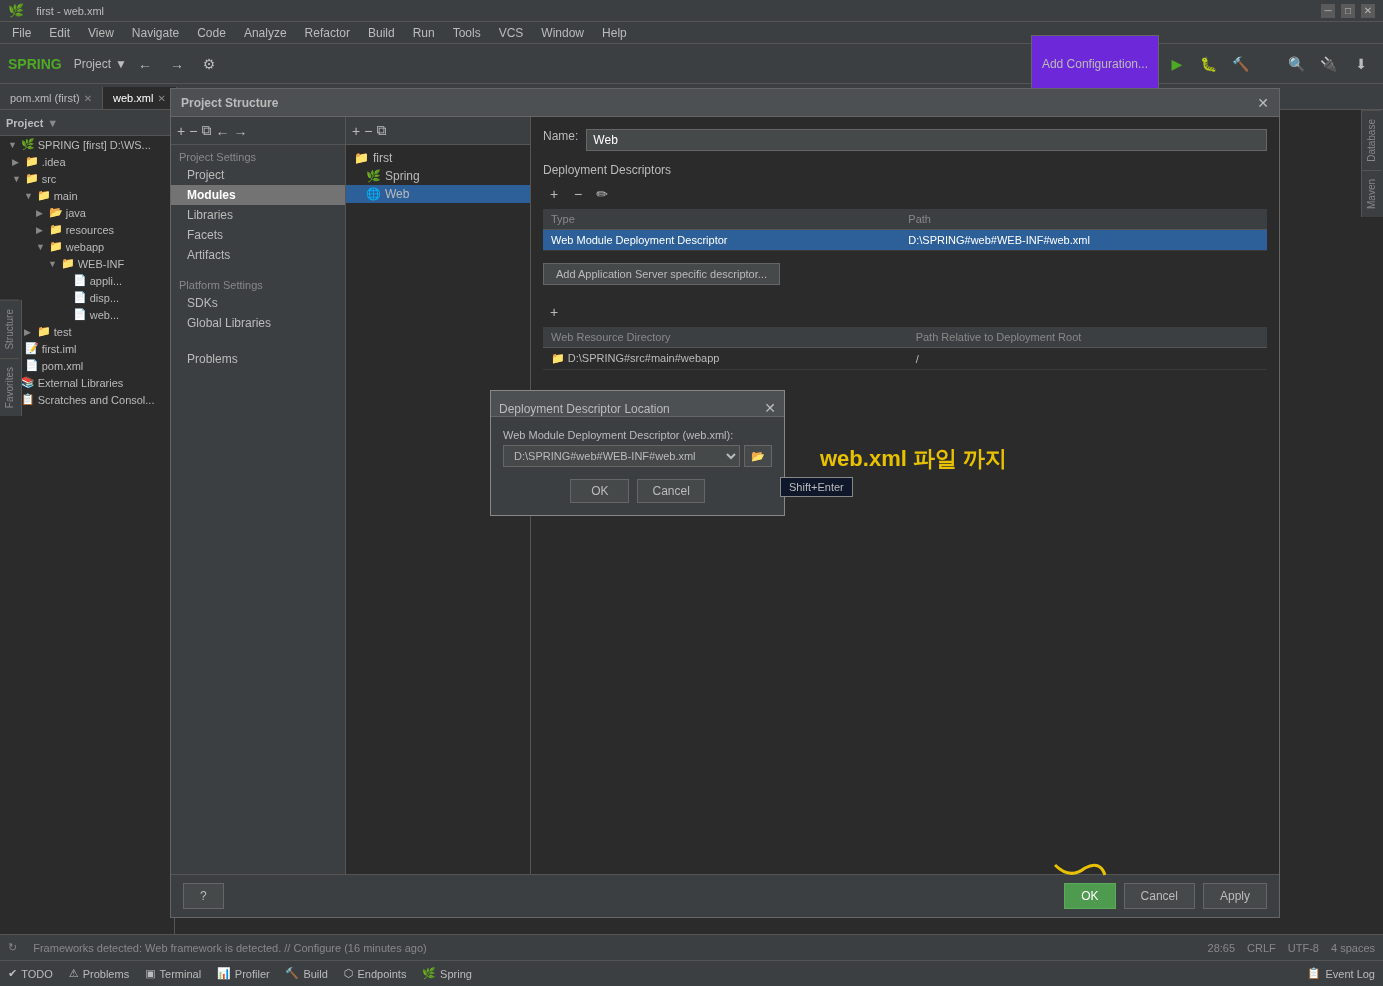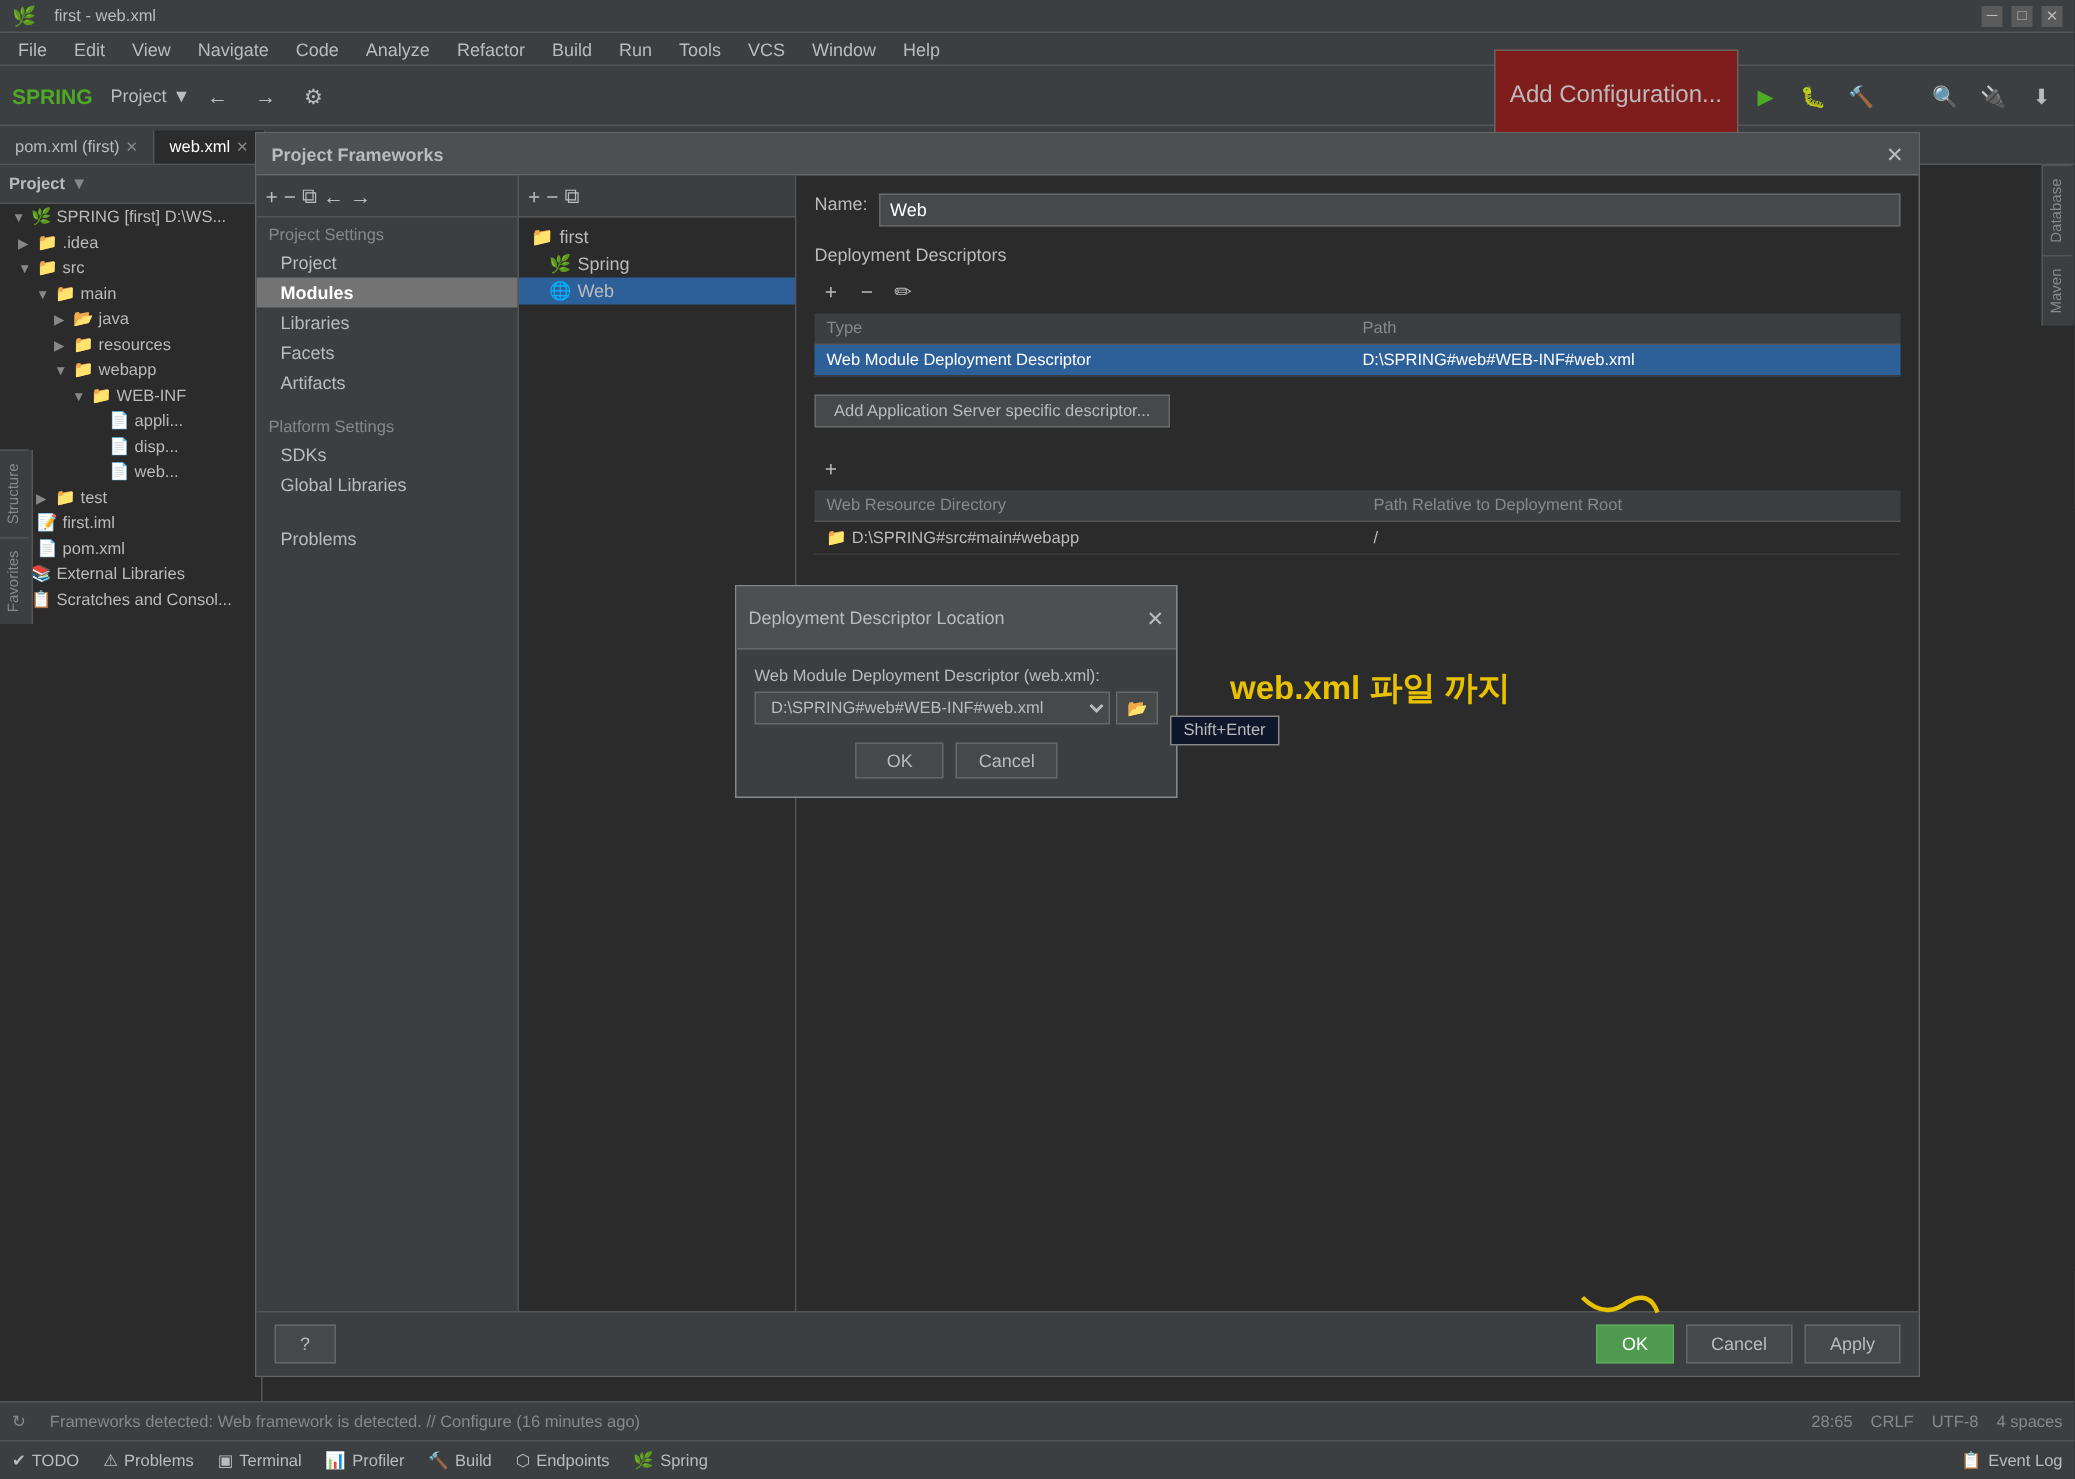--- a/index.html
+++ b/index.html
@@ -75,26 +75,26 @@
       color: #bbbbbb;
       cursor: pointer;
       display: flex; align-items: center; justify-content: center;
       font-size: 14px;
     }
     .toolbar-project {
       display: flex; align-items: center; gap: 4px;
       color: #bbbbbb; font-size: 12px;
     }
     .add-config-btn {
-      background: #7f1d1d;
+      background: #6d28d9;
       border: 1px solid #666;
       color: #bbbbbb;
       padding: 21px 10px;
       cursor: pointer;
-      font-size: 16px;
+      font-size: 12px;
     }
 
     
     .tabs-bar {
       height: 26px;
       background: #3c3f41;
       display: flex;
       align-items: flex-end;
       border-bottom: 1px solid #555;
     }
@@ -403,24 +403,24 @@
     .dd-modal {
       position: absolute;
       top: 390px;
       left: 490px;
       width: 295px;
       background: #3c3f41;
       border: 1px solid #888;
       z-index: 50;
     }
     .dd-modal-title {
-      height: 42px;
+      height: 26px;
       background: #4c5052;
       display: flex;
-      align-items: center;
+      align-items: flex-end;
       padding: 0 8px;
       justify-content: space-between;
       border-bottom: 1px solid #666;
     }
     .dd-modal-body { padding: 12px; }
     .dd-modal-label { font-size: 11px; color: #bbbbbb; margin-bottom: 4px; }
     .dd-modal-row { display: flex; gap: 4px; margin-bottom: 12px; }
     .dd-modal-input {
       flex: 1;
       background: #45494a;
@@ -670,21 +670,21 @@
   </div>
   <div class="tree-item">
     <span class="tree-arrow">▶</span>
     <span>📋</span>
     <span>Scratches and Consol...</span>
   </div>
 </div>
 
 <div class="ps-overlay">
   <div class="ps-title-bar">
-    <span class="ps-title">Project Frameworks</span>
+    <span class="ps-title">Project Structure</span>
     <button class="ps-close-btn">✕</button>
   </div>
   <div class="ps-body">
 
     <div class="ps-sidebar">
       <div class="ps-sidebar-toolbar">
         <button class="ps-sidebar-btn">+</button>
         <button class="ps-sidebar-btn">−</button>
         <button class="ps-sidebar-btn">⧉</button>
         <button class="ps-sidebar-btn">←</button>

